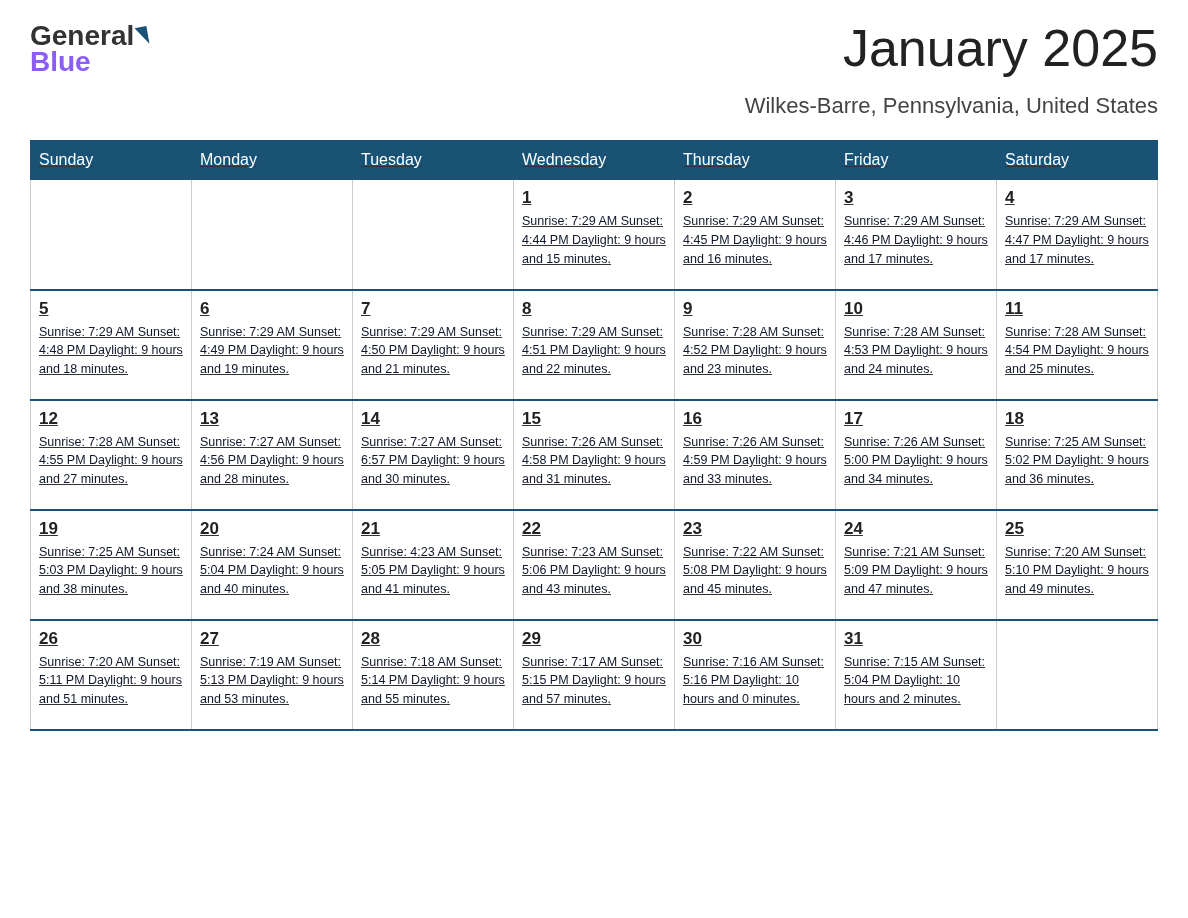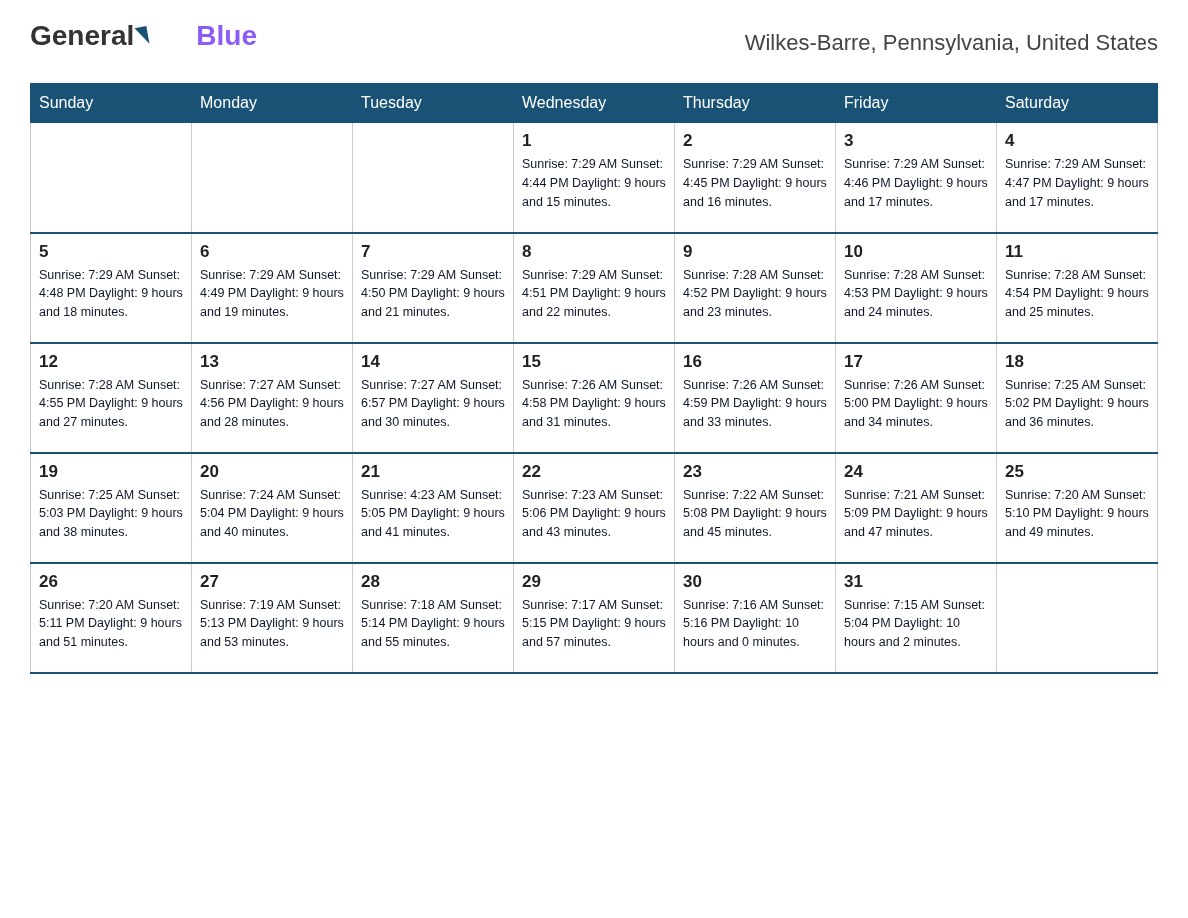--- a/index.html
+++ b/index.html
@@ -12,23 +12,22 @@
       padding: 20px 30px;
     }
     #header {
       display: flex;
       justify-content: space-between;
       align-items: flex-start;
       margin-bottom: 10px;
     }
     #logo {
       display: flex;
-      flex-direction: row;
-      align-items: flex-end;
-      gap: 48px;
+      flex-direction: column;
+      align-items: flex-start;
     }
     #logo-general {
       font-size: 28px;
       font-weight: bold;
       color: #333;
       display: flex;
       align-items: center;
     }
     #logo-general .blue-arrow {
       display: inline-block;
@@ -51,27 +50,28 @@
     }
     #month-title {
       font-size: 52px;
       font-weight: normal;
       color: #222;
       line-height: 1.1;
     }
     #location-title {
       font-size: 22px;
       color: #444;
-      margin-top: 10px;
+      margin-top: 16px;
     }
     table {
       width: 100%;
       border-collapse: collapse;
-      margin-top: 27px;
+      margin-top: 21px;
       table-layout: fixed;
+      text-decoration: underline;
     }
     thead tr {
       background-color: #1a5276;
     }
     thead th {
       color: #fff;
       font-size: 16px;
       font-weight: normal;
       padding: 10px 8px;
       text-align: left;
@@ -113,20 +113,21 @@
 
 <div id="header">
   <div id="logo">
     <div id="logo-general">
       <span>General</span>
         <span class="blue-arrow"></span>
     </div>
     <div id="logo-blue">Blue</div>
   </div>
   <div id="title-block">
+    <div id="month-title">January 2025</div>
     <div id="location-title">Wilkes-Barre, Pennsylvania, United States</div>
   </div>
 </div>
 
 <table>
   <thead>
     <tr>
     <th>Sunday</th>
         <th>Monday</th>
         <th>Tuesday</th>

